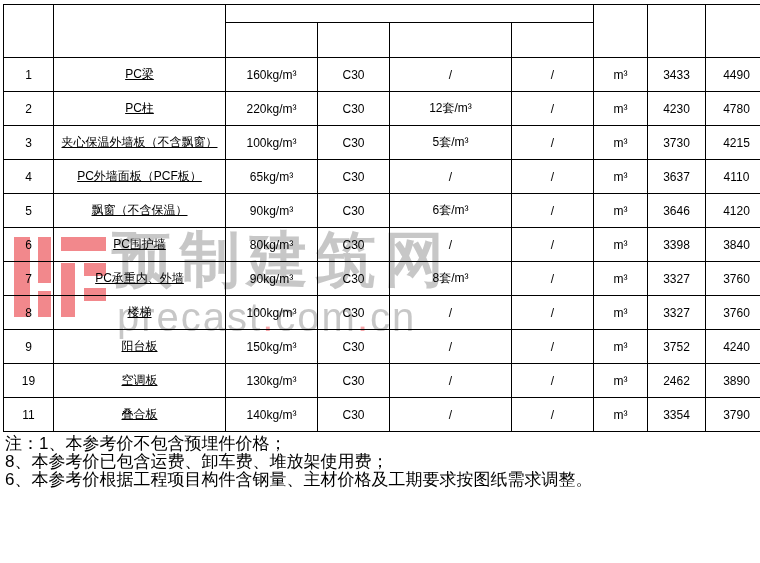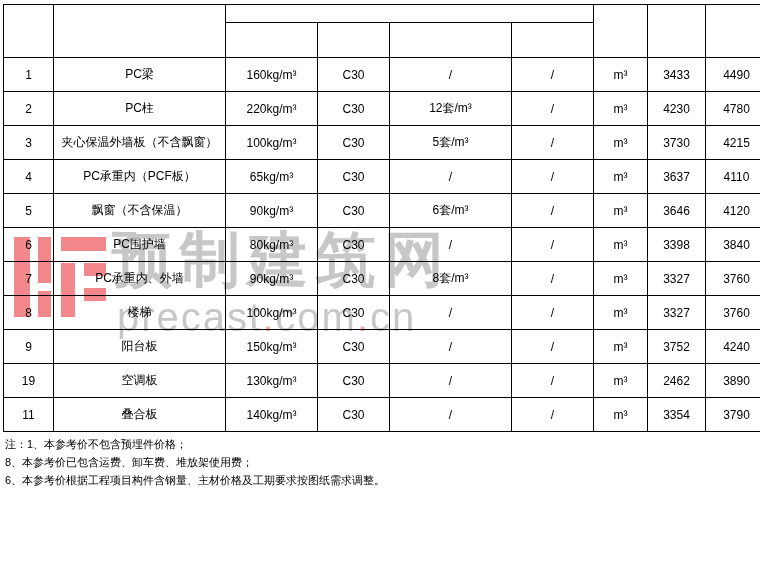--- a/index.html
+++ b/index.html
@@ -110,36 +110,37 @@
   }
   thead th.sub {
     font-size: 12px;
     font-weight: bold;
   }
   tbody td {
     height: 33px;
   }
   td.name {
     font-size: 13px;
+    text-decoration: underline;
   }
   td.num, td.unit, td.price {
     font-size: 12px;
   }
 
   
   .notes {
     position: absolute;
     left: 5px;
     top: 432px;
     width: 750px;
     z-index: 10;
   }
   .notes p {
     margin: 0 0 2px 0;
-    font-size: 11px;
+    font-size: 17px;
     line-height: 16px;
     color: #000;
     font-family: "Liberation Sans", "DejaVu Sans", sans-serif;
   }
 </style>
 </head>
 <body>
 
 <div class="page">
 
@@ -222,21 +223,21 @@
         <td class="num">100kg/m³</td>
         <td class="num">C30</td>
         <td class="num">5套/m³</td>
         <td class="num">/</td>
         <td class="unit">m³</td>
         <td class="price">3730</td>
         <td class="price">4215</td>
       </tr>
       <tr>
         <td class="num">4</td>
-        <td class="name">PC承重内（PCF板）</td>
+        <td class="name">PC外墙面板（PCF板）</td>
         <td class="num">65kg/m³</td>
         <td class="num">C30</td>
         <td class="num">/</td>
         <td class="num">/</td>
         <td class="unit">m³</td>
         <td class="price">3637</td>
         <td class="price">4110</td>
       </tr>
       <tr>
         <td class="num">5</td>

